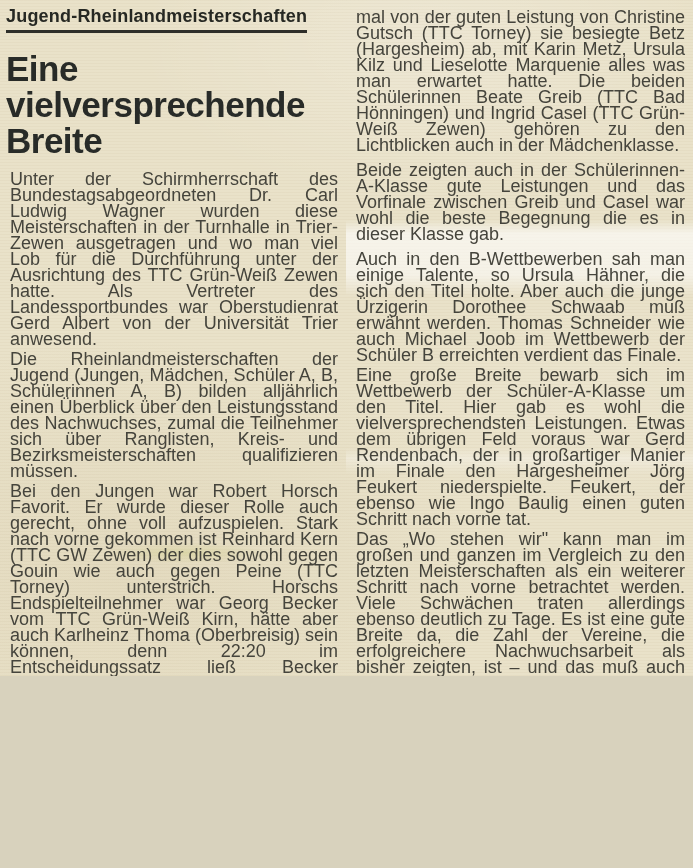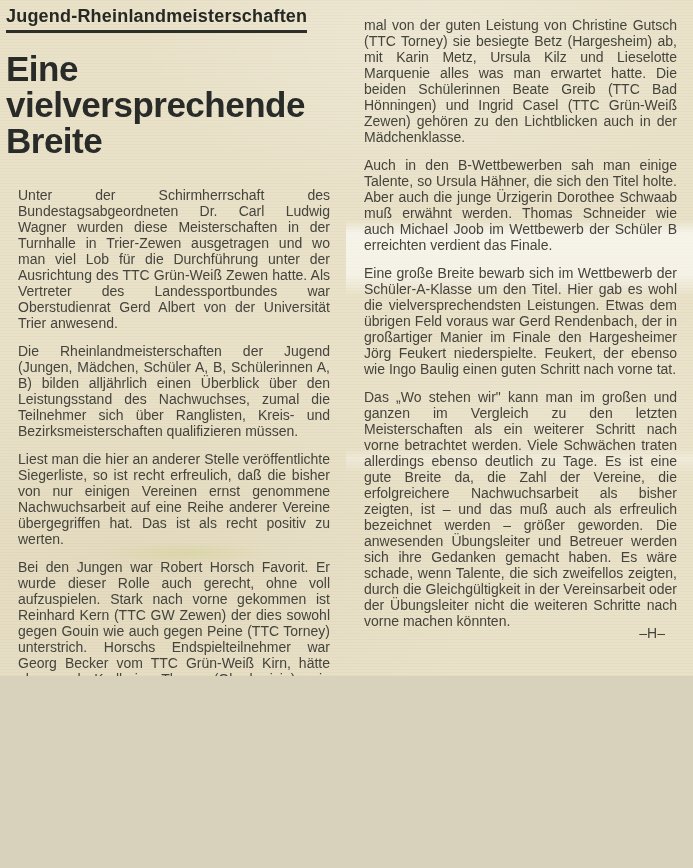--- a/index.html
+++ b/index.html
@@ -34,29 +34,29 @@
   .col-right{left:352px;top:5px;width:337px;}
   .kicker{
     display:inline-block;
     font-size:18px;font-weight:bold;color:#262823;
     letter-spacing:0.2px;
     padding-bottom:3px;
     border-bottom:3px solid #2e2e29;
     margin-bottom:10px;
   }
   .headline{
-    margin:8px 0 28px 0;
+    margin:8px 0 12px 0;
     font-size:35px;line-height:36px;font-weight:bold;
     letter-spacing:-0.5px;
     color:#282b28;
     width:330px;
   }
   .body-p{
-    margin:12px;
-    font-size:14px;line-height:16px;
+    margin:4px;
+    font-size:18px;line-height:16px;
     text-align:justify;
     hyphens:auto;
     -webkit-hyphens:auto;
     color:#45443c;
   }
   .gap-after{margin-bottom:9px;}
   .signature{
     text-align:right;
     padding-right:24px;
     margin-top:-16px;
@@ -71,26 +71,26 @@
 
   <div class="scan-band band-a"></div>
   <div class="scan-band band-b"></div>
   <div class="scan-band smudge"></div>
 
   <div class="col col-left">
     <div class="kicker">Jugend-Rheinlandmeisterschaften</div>
     <h1 class="headline">Eine vielversprechende Breite</h1>
     <p class="body-p">Unter der Schirmherrschaft des Bundestagsabgeordneten Dr. Carl Ludwig Wagner wurden diese Meisterschaften in der Turnhalle in Trier-Zewen ausgetragen und wo man viel Lob für die Durchführung unter der Ausrichtung des TTC Grün-Weiß Zewen hatte. Als Vertreter des Landessportbundes war Oberstudienrat Gerd Albert von der Universität Trier anwesend.</p>
     <p class="body-p">Die Rheinlandmeisterschaften der Jugend (Jungen, Mädchen, Schüler A, B, Schülerinnen A, B) bilden alljährlich einen Überblick über den Leistungsstand des Nachwuchses, zumal die Teilnehmer sich über Ranglisten, Kreis- und Bezirksmeisterschaften qualifizieren müssen.</p>
-    <p class="body-p">Liest man die hier an anderer Stelle veröffentlichte Siegerliste, so ist recht erfreulich, daß die bisher von nur einigen Vereinen ernst genommene Nachwuchsarbeit auf eine Reihe anderer Vereine übergegriffen hat. Das ist als recht positiv zu werten.</p>
     <p class="body-p">Bei den Jungen war Robert Horsch Favorit. Er wurde dieser Rolle auch gerecht, ohne voll aufzuspielen. Stark nach vorne gekommen ist Reinhard Kern (TTC GW Zewen) der dies sowohl gegen Gouin wie auch gegen Peine (TTC Torney) unterstrich. Horschs Endspielteilnehmer war Georg Becker vom TTC Grün-Weiß Kirn, hätte aber auch Karlheinz Thoma (Oberbreisig) sein können, denn 22:20 im Entscheidungssatz ließ Becker glücklicher Gewinner sein. Günter Meier mußte im Viertelfinale gegen Thoma die Segel streichen. Daß Herbert Fusenig (GW Zewen) die letzten Acht erreichte war eine gute Leistung. Kurz um, erwartete Ergebnisse bis zu den letzten Acht, sonst nicht viel Neues.</p>
     <p class="body-p">Bei den Mädchen gab es ebenfalls einen erwarteten Reihe für Karin Metz vom SV Seenplatte und im Halbfinale fand sich – sieht man ein-</p>
   </div>
 
   <div class="col col-right">
     <p class="body-p gap-after">mal von der guten Leistung von Christine Gutsch (TTC Torney) sie besiegte Betz (Hargesheim) ab, mit Karin Metz, Ursula Kilz und Lieselotte Marquenie alles was man erwartet hatte. Die beiden Schülerinnen Beate Greib (TTC Bad Hönningen) und Ingrid Casel (TTC Grün-Weiß Zewen) gehören zu den Lichtblicken auch in der Mädchenklasse.</p>
+    <p class="body-p gap-after">Beide zeigten auch in der Schülerinnen-A-Klasse gute Leistungen und das Vorfinale zwischen Greib und Casel war wohl die beste Begegnung die es in dieser Klasse gab.</p>
     <p class="body-p">Auch in den B-Wettbewerben sah man einige Talente, so Ursula Hähner, die sich den Titel holte. Aber auch die junge Ürzigerin Dorothee Schwaab muß erwähnt werden. Thomas Schneider wie auch Michael Joob im Wettbewerb der Schüler B erreichten verdient das Finale.</p>
     <p class="body-p">Eine große Breite bewarb sich im Wettbewerb der Schüler-A-Klasse um den Titel. Hier gab es wohl die vielversprechendsten Leistungen. Etwas dem übrigen Feld voraus war Gerd Rendenbach, der in großartiger Manier im Finale den Hargesheimer Jörg Feukert niederspielte. Feukert, der ebenso wie Ingo Baulig einen guten Schritt nach vorne tat.</p>
     <p class="body-p">Das „Wo stehen wir" kann man im großen und ganzen im Vergleich zu den letzten Meisterschaften als ein weiterer Schritt nach vorne betrachtet werden. Viele Schwächen traten allerdings ebenso deutlich zu Tage. Es ist eine gute Breite da, die Zahl der Vereine, die erfolgreichere Nachwuchsarbeit als bisher zeigten, ist – und das muß auch als erfreulich bezeichnet werden – größer geworden. Die anwesenden Übungsleiter und Betreuer werden sich ihre Gedanken gemacht haben. Es wäre schade, wenn Talente, die sich zweifellos zeigten, durch die Gleichgültigkeit in der Vereinsarbeit oder der Übungsleiter nicht die weiteren Schritte nach vorne machen könnten.</p>
     <div class="signature">–H–</div>
   </div>
 
 </div>
 
 </body></html>

